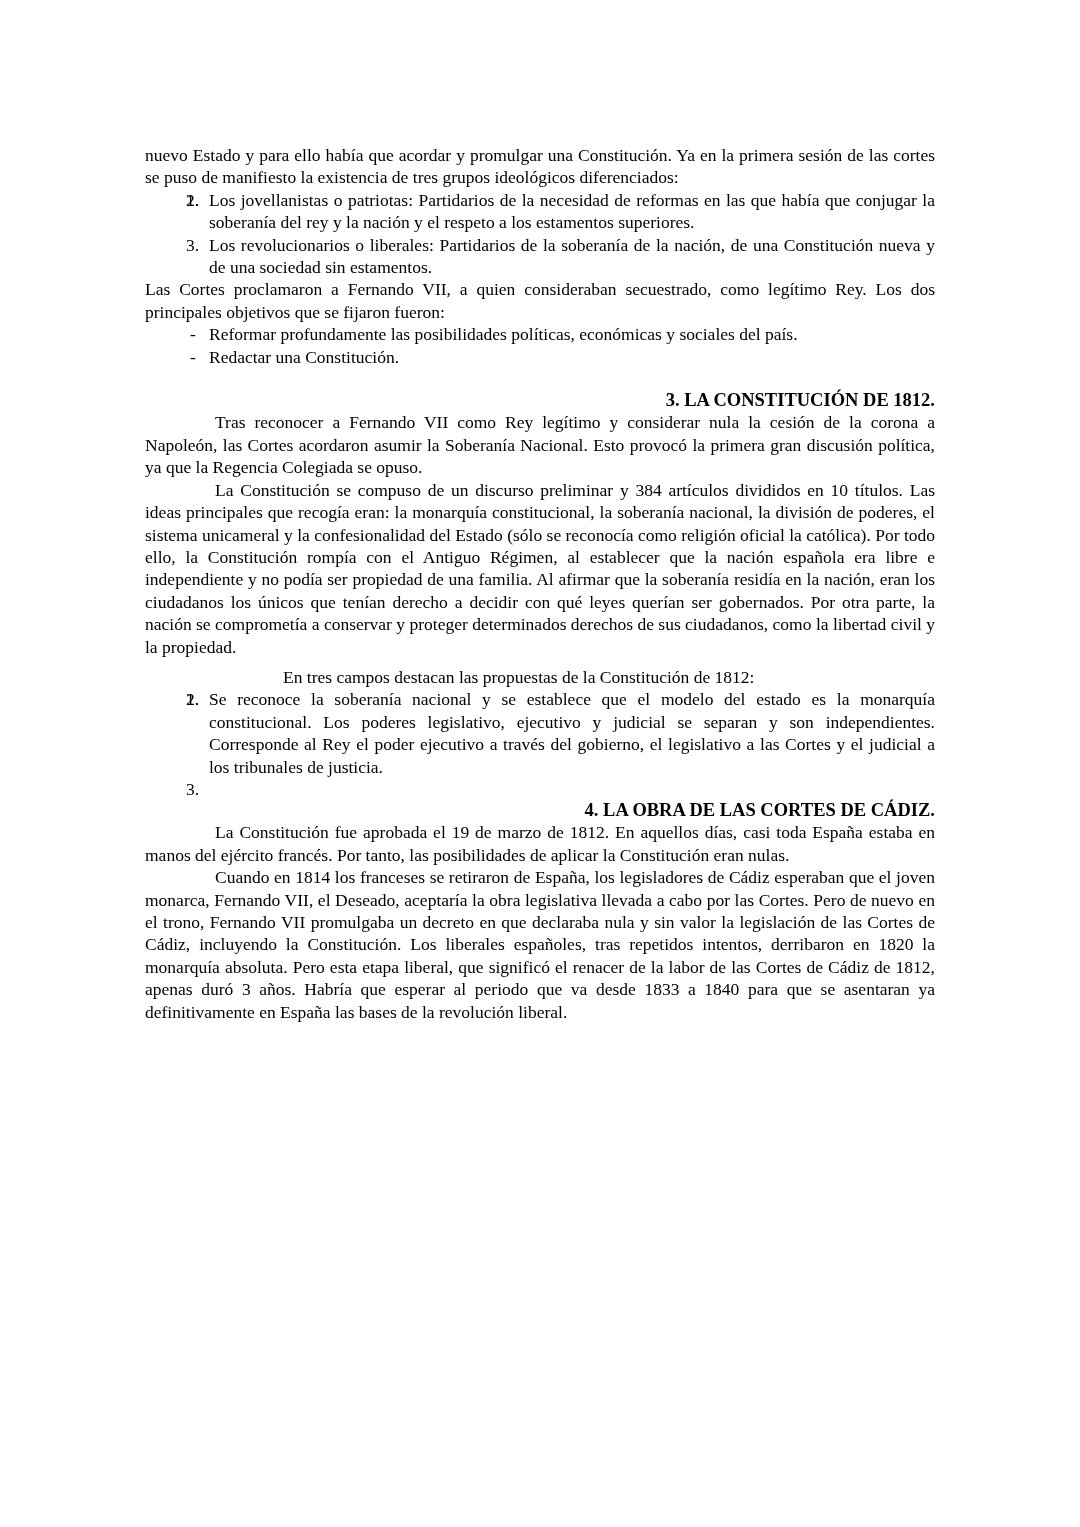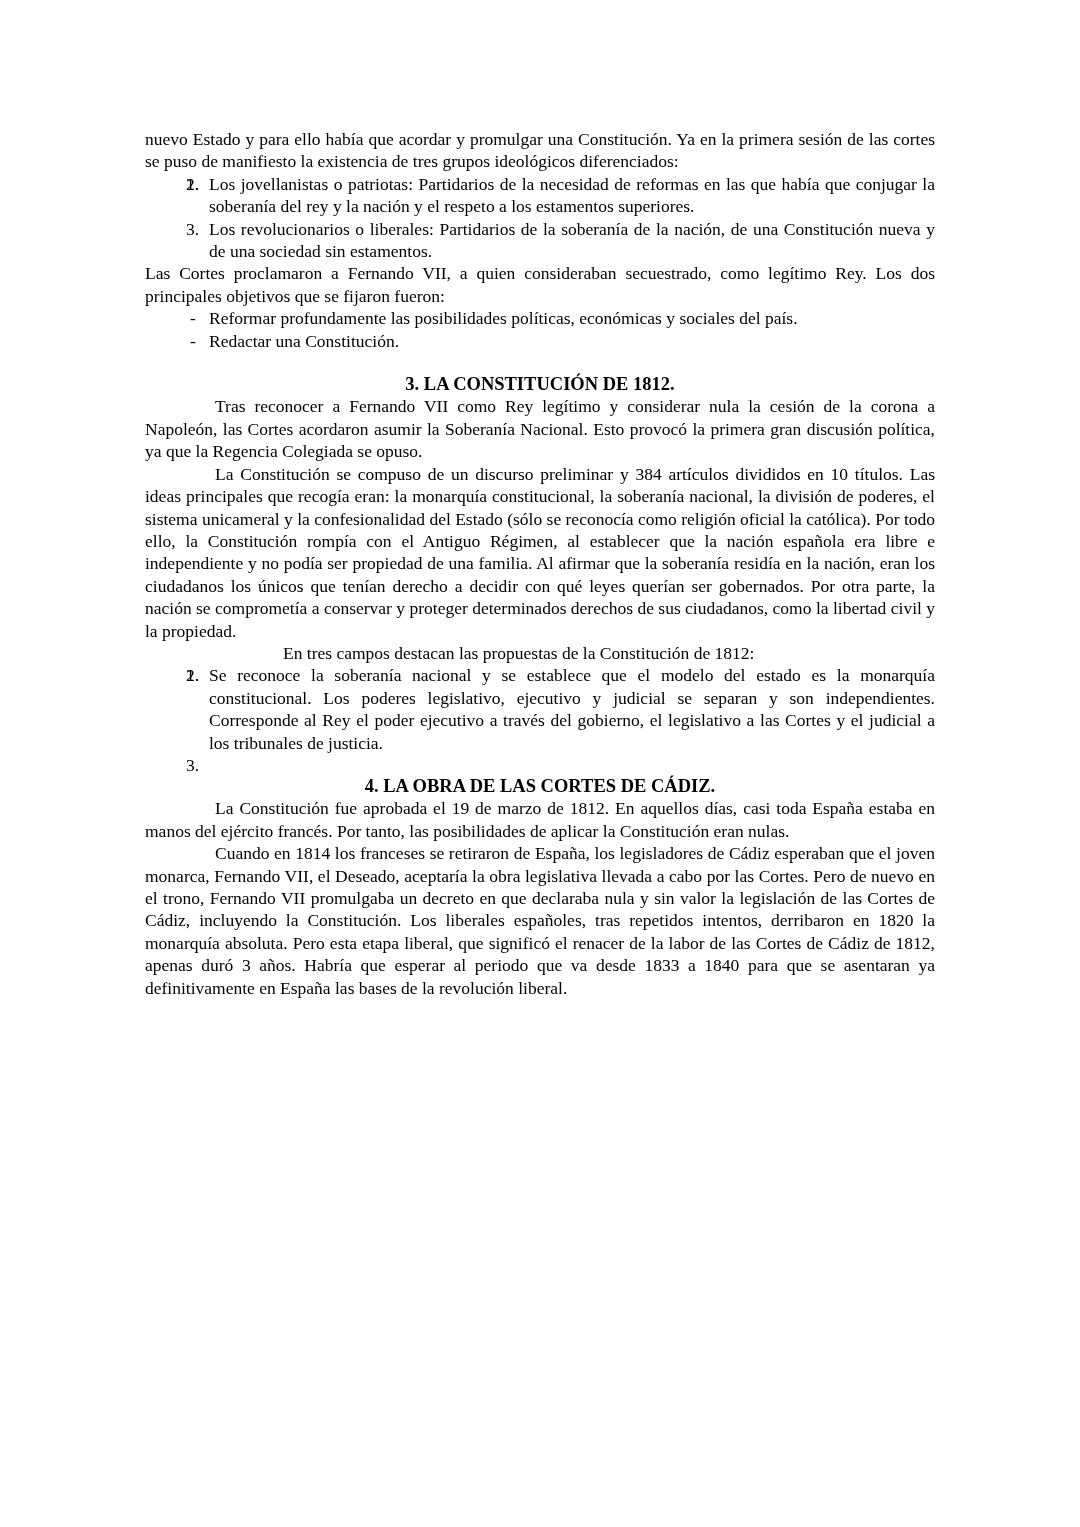--- a/index.html
+++ b/index.html
@@ -15,34 +15,34 @@
   .page {
     position: absolute;
     left: 0; top: 0;
     width: 1080px;
     height: 1527px;
     background: #ffffff;
   }
   .content {
     position: absolute;
     left: 145px;
-    top: 128px;
+    top: 144px;
     width: 790px;
     font-size: 17.5px;
     line-height: 22.4px;
     text-align: justify;
   }
   p.para { text-indent: 70px; }
   p.noindent { text-indent: 0; }
-  p.bigindent { text-indent: 138px; }
+  p.bigindent { text-indent: 138px; margin-top: 8px; }
   .section-heading {
     font-weight: bold;
     font-size: 18.5px;
     margin-top: 21px;
-    text-align: center;
+    text-align: right;
     text-indent: 0;
   }
   .list { }
   .list-item {
     position: relative;
     padding-left: 64px;
     text-align: justify;
   }
   .list-item .marker {
     position: absolute;

